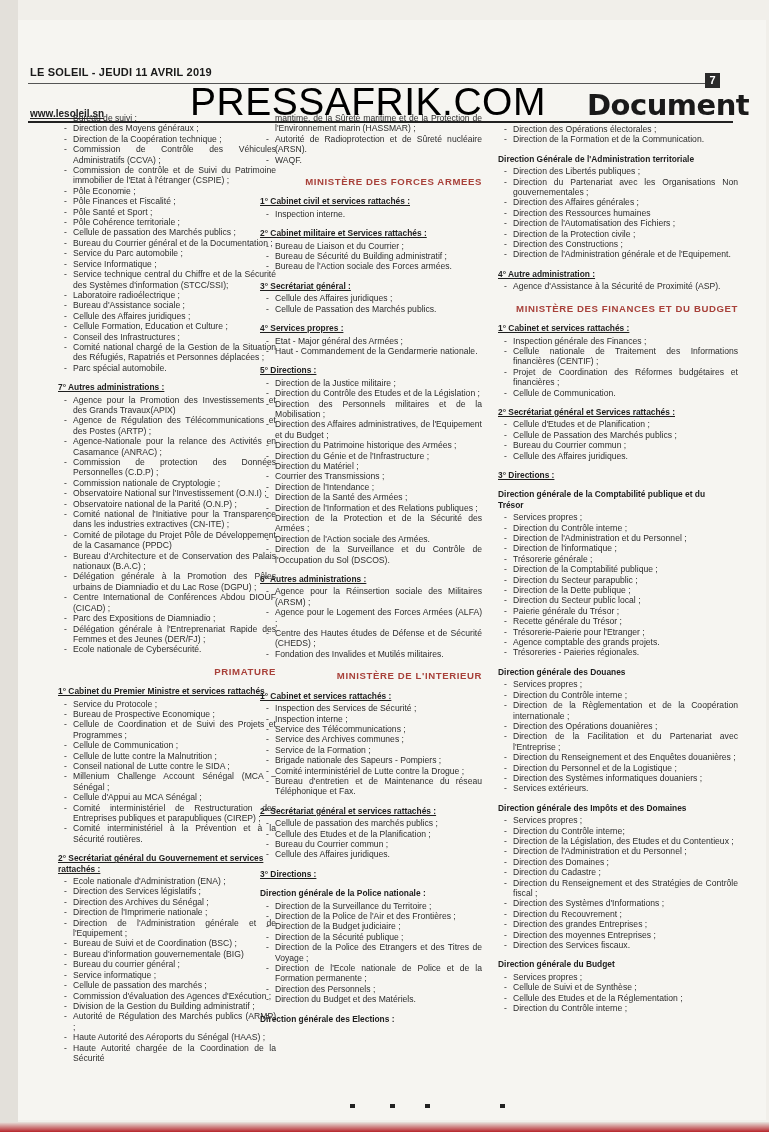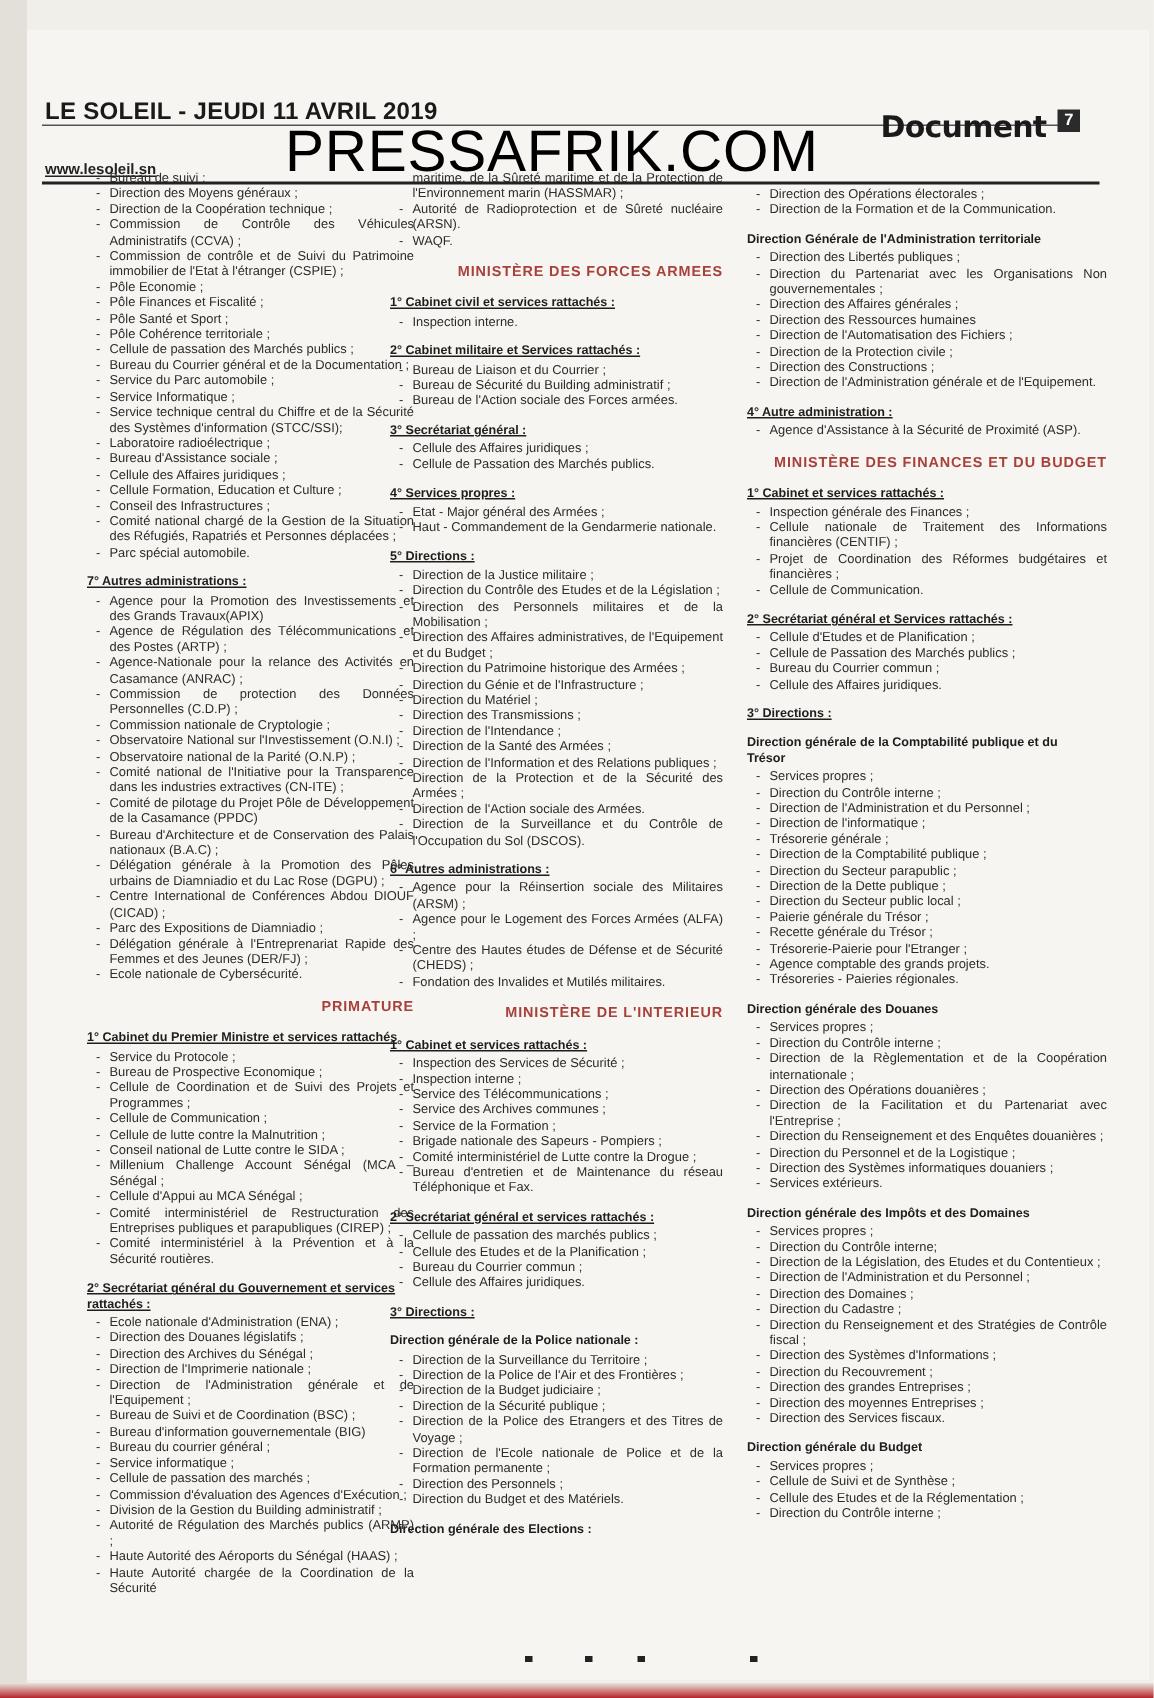--- a/index.html
+++ b/index.html
@@ -9,36 +9,36 @@
     font-family:"Liberation Sans", sans-serif;
     color:#2a2a2a;
   }
   .page {
     position:absolute; left:18px; top:20px; width:748px; height:1100px;
     background:#f6f5f1;
   }
   .topbar {
     position:absolute; left:30px; top:66px; width:680px;
     font-family:"Liberation Sans", sans-serif; font-weight:bold;
-    font-size:16px; letter-spacing:0.2px; color:#1a1a1a;
+    font-size:11px; letter-spacing:0.2px; color:#1a1a1a;
   }
   .topline {
     position:absolute; left:28px; top:83px; width:690px; height:1px; background:#555;
   }
   .pagenum {
     position:absolute; left:705px; top:73px; width:15px; height:15px;
     background:#2b2b2b; color:#fff; font-weight:bold; font-size:11px;
     text-align:center; line-height:15px;
   }
   .site {
     position:absolute; left:30px; top:108px; font-size:10px; font-weight:bold; color:#222;text-decoration:underline;
   }
   .rubric {
-    position:absolute; left:587px; top:72px;
-    font-family:"DejaVu Sans", sans-serif; font-weight:bold; font-size:20px;
+    position:absolute; left:587px; top:88px;
+    font-family:"DejaVu Sans", sans-serif; font-weight:bold; font-size:29px;
     color:#1a1a1a; letter-spacing:-0.5px;
   }
   .headrule {
     position:absolute; left:28px; top:121px; width:705px; height:2px; background:#222;
   }
   .watermark {
     position:absolute; left:190px; top:82px;
     font-family:"Liberation Sans", sans-serif; font-size:39px; color:#000;
     letter-spacing:0.5px; line-height:1;
   }
@@ -137,21 +137,21 @@
       <li>Cellule de lutte contre la Malnutrition ;</li>
       <li>Conseil national de Lutte contre le SIDA ;</li>
       <li>Millenium Challenge Account Sénégal (MCA – Sénégal ;</li>
       <li>Cellule d'Appui au MCA Sénégal ;</li>
       <li>Comité interministériel de Restructuration des Entreprises publiques et parapubliques (CIREP) ;</li>
       <li>Comité interministériel à la Prévention et à la Sécurité routières.</li>
     </ul>
     <div class="sec-title">2° Secrétariat général du Gouvernement et services rattachés :</div>
     <ul class="items">
       <li>Ecole nationale d'Administration (ENA) ;</li>
-      <li>Direction des Douanes législatifs ;</li>
+      <li>Direction des Services législatifs ;</li>
       <li>Direction des Archives du Sénégal ;</li>
       <li>Direction de l'Imprimerie nationale ;</li>
       <li>Direction de l'Administration générale et de l'Equipement ;</li>
       <li>Bureau de Suivi et de Coordination (BSC) ;</li>
       <li>Bureau d'information gouvernementale (BIG)</li>
       <li>Bureau du courrier général ;</li>
       <li>Service informatique ;</li>
       <li>Cellule de passation des marchés ;</li>
       <li>Commission d'évaluation des Agences d'Exécution ;</li>
       <li>Division de la Gestion du Building administratif ;</li>
@@ -189,21 +189,21 @@
     </ul>
     <div class="sec-title">5° Directions :</div>
     <ul class="items">
       <li>Direction de la Justice militaire ;</li>
       <li>Direction du Contrôle des Etudes et de la Législation ;</li>
       <li>Direction des Personnels militaires et de la Mobilisation ;</li>
       <li>Direction des Affaires administratives, de l'Equipement et du Budget ;</li>
       <li>Direction du Patrimoine historique des Armées ;</li>
       <li>Direction du Génie et de l'Infrastructure ;</li>
       <li>Direction du Matériel ;</li>
-      <li>Direction des Transmissions ;</li>
+      <li>Courrier des Transmissions ;</li>
       <li>Direction de l'Intendance ;</li>
       <li>Direction de la Santé des Armées ;</li>
       <li>Direction de l'Information et des Relations publiques ;</li>
       <li>Direction de la Protection et de la Sécurité des Armées ;</li>
       <li>Direction de l'Action sociale des Armées.</li>
       <li>Direction de la Surveillance et du Contrôle de l'Occupation du Sol (DSCOS).</li>
     </ul>
     <div class="sec-title">6° Autres administrations :</div>
     <ul class="items">
       <li>Agence pour la Réinsertion sociale des Militaires (ARSM) ;</li>

